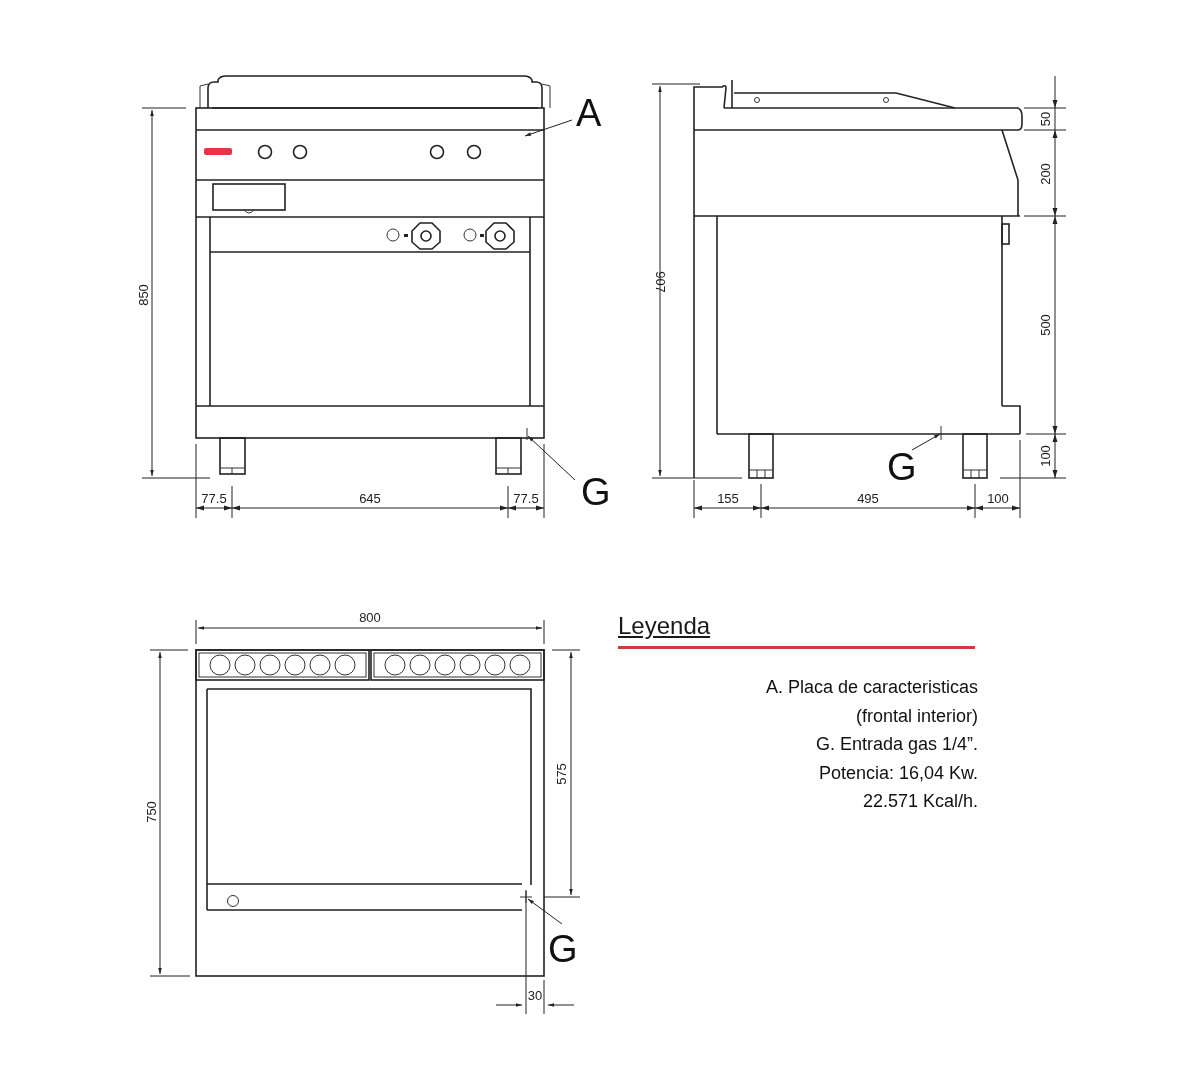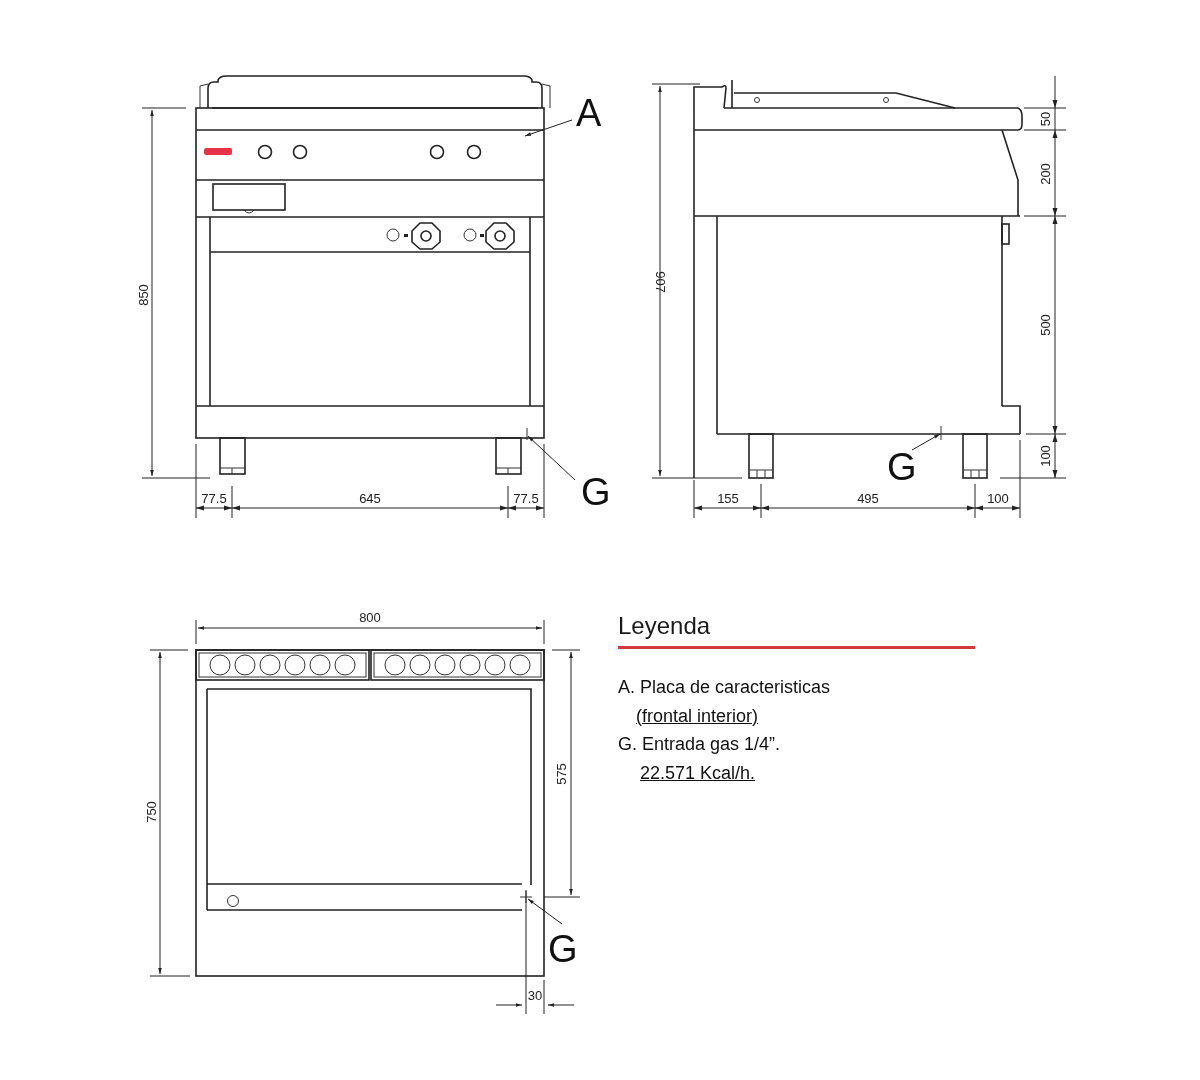--- a/index.html
+++ b/index.html
@@ -6,24 +6,24 @@
     body { width: 1200px; height: 1080px; position: relative; overflow: hidden;
            font-family: "Liberation Sans", sans-serif; color: #111; }
     svg.drawing { position: absolute; left: 0; top: 0; width: 1200px; height: 1080px; }
     svg .ln { stroke: #222; stroke-width: 1.6; fill: none; }
     svg .thin { stroke: #333; stroke-width: 1; fill: none; }
     svg .dim { stroke: #222; stroke-width: 1; fill: none; }
     svg .dimtxt { font-family: "Liberation Sans", sans-serif; font-size: 13px; fill: #222; }
     svg .callout { font-family: "Liberation Sans", sans-serif; font-size: 38px; fill: #111; }
     svg .arrowfill { fill: #222; }
     .legend { position: absolute; left: 618px; top: 610px; width: 360px; }
-    .legend-title { font-size: 24px; font-weight: normal; color: #1a1a1a; margin: 0 0 4px 0; line-height: 32px; }
+    .legend-title { font-size: 24px; font-weight: normal; color: #1a1a1a; margin: 0 0 4px 0; line-height: 32px; text-decoration: underline; }
     .legend-rule { height: 3px; background: #d23a3e; width: 357px; margin-bottom: 24px; }
-    .legend-item { font-size: 18px; line-height: 28.5px; color: #111; }
-    .legend-item .cont { display: block; text-decoration: underline; }
+    .legend-item { font-size: 18px; line-height: 28.5px; color: #111; text-align: right; }
+    .legend-item .cont { display: block; }
     .legend-item .cont.a { padding-left: 18px; }
     .legend-item .cont.g { padding-left: 22px; }
   </style>
 </head>
 <body>
 
 <svg class="drawing" viewBox="0 0 1200 1080" xmlns="http://www.w3.org/2000/svg">
   <defs>
     <marker id="arr" viewBox="0 0 10 10" refX="10" refY="5" markerWidth="9" markerHeight="6" orient="auto-start-reverse">
       <path d="M0,2 L10,5 L0,8 z" class="arrowfill"></path>
@@ -222,15 +222,16 @@
   <div class="legend-title">Leyenda</div>
   <div class="legend-rule"></div>
   <div class="legend-item">
     <span>A.</span>
     <span>Placa de caracteristicas</span>
     <span class="cont a">(frontal interior)</span>
   </div>
   <div class="legend-item">
     <span>G.</span>
     <span>Entrada gas 1/4”.</span>
+    <span class="cont g">Potencia: 16,04 Kw.</span>
     <span class="cont g">22.571 Kcal/h.</span>
   </div>
 </div>
 
 </body></html>

